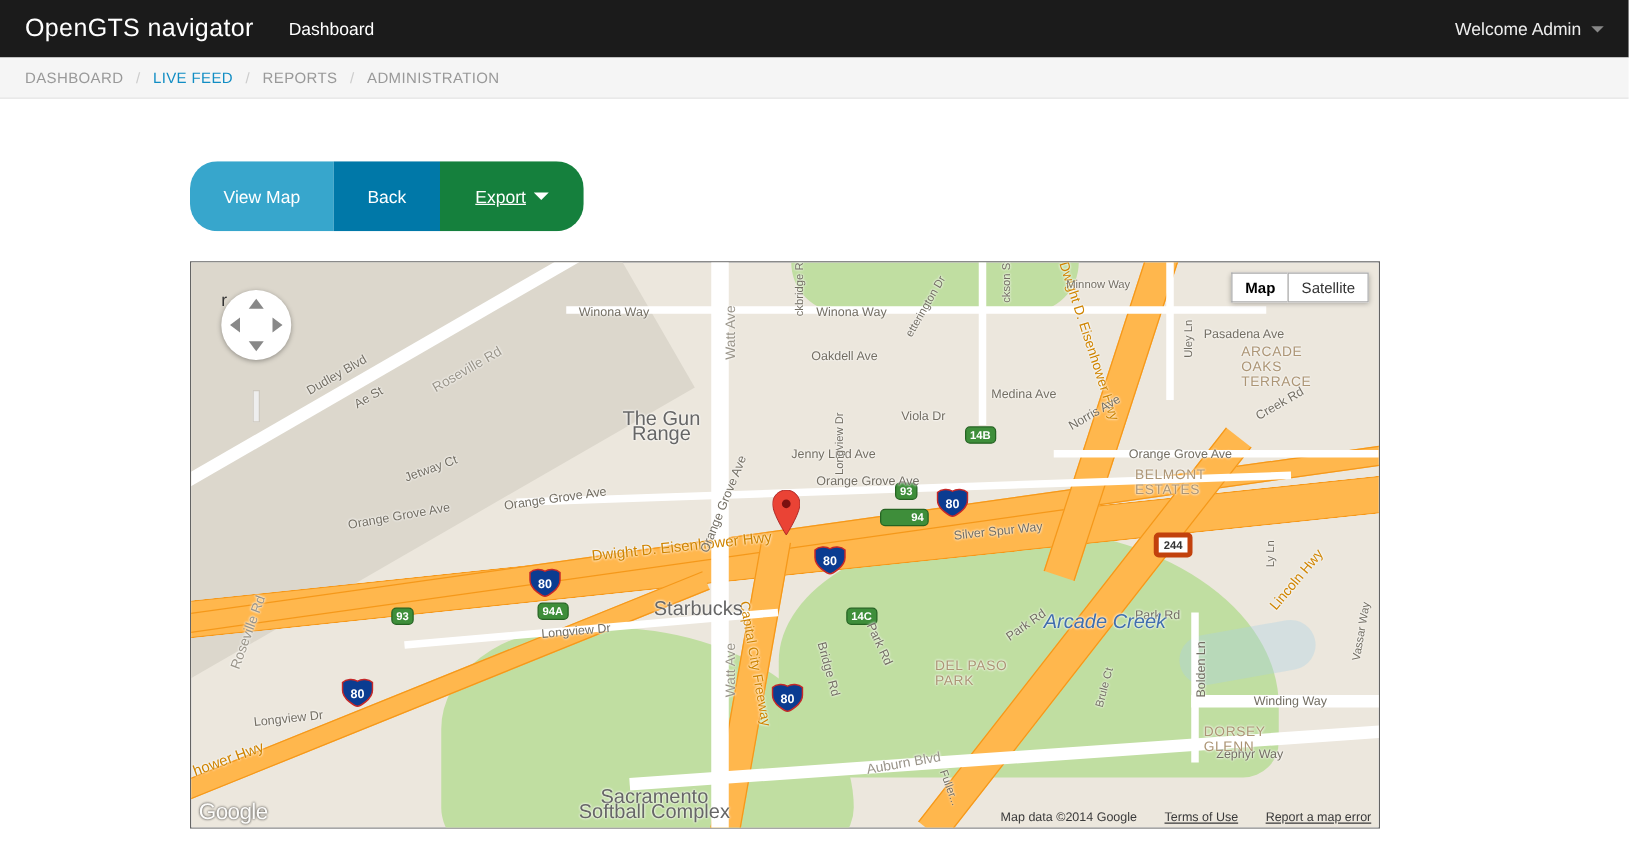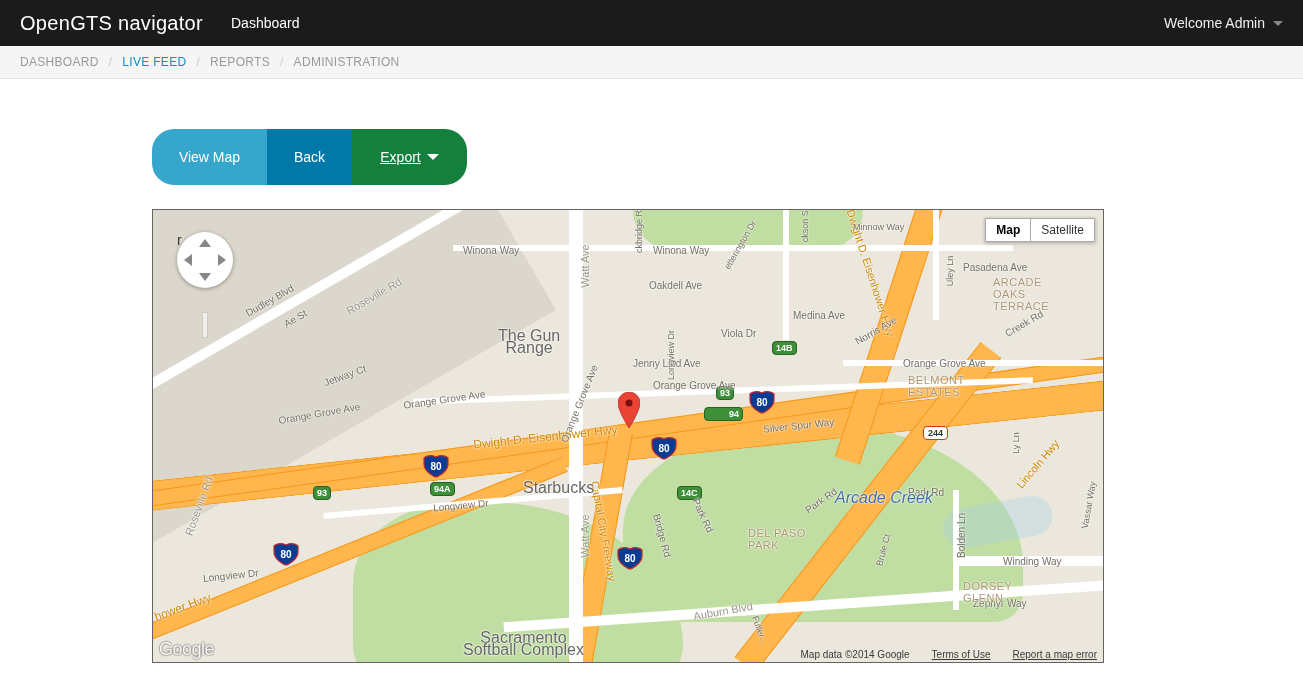--- a/index.html
+++ b/index.html
@@ -45,21 +45,21 @@
   .lbl.hwy-label{color:#cf8400;font-size:12px;font-weight:500;}
   .lbl.area{color:#ac9575;font-size:11px;letter-spacing:.5px;line-height:12px;}
   .lbl.poi{color:#666;font-size:16px;line-height:12px;text-align:center;}
   .lbl.grey-road{color:#9a958a;font-size:11px;}
 
   
   .shield{position:absolute;width:26px;height:24px;}
   .shield svg{position:absolute;inset:0;}
   .route-badge{position:absolute;display:flex;align-items:center;justify-content:center;color:#fff;font-size:9px;font-weight:700;}
   .route-green{background:#3e8e3a;border:1px solid #256322;border-radius:4px;padding:1px 3px;}
-  .route-white{background:#fff;border:1px solid #c2410c;border-radius:4px;color:#333;padding:1px 4px;}
+  .route-white{background:#fff;border:4px solid #c2410c;border-radius:4px;color:#333;padding:1px 4px;}
 
   
   .pan-control{position:absolute;top:22px;left:24px;width:56px;height:56px;background:#fff;border-radius:50%;box-shadow:0 1px 4px rgba(0,0,0,.35);}
   .pan-control .arr{position:absolute;width:0;height:0;}
   .pan-control .arr.up{top:7px;left:50%;transform:translateX(-50%);border-left:6px solid transparent;border-right:6px solid transparent;border-bottom:8px solid #888;}
   .pan-control .arr.down{bottom:7px;left:50%;transform:translateX(-50%);border-left:6px solid transparent;border-right:6px solid transparent;border-top:8px solid #888;}
   .pan-control .arr.left{left:7px;top:50%;transform:translateY(-50%);border-top:6px solid transparent;border-bottom:6px solid transparent;border-right:8px solid #888;}
   .pan-control .arr.right{right:7px;top:50%;transform:translateY(-50%);border-top:6px solid transparent;border-bottom:6px solid transparent;border-left:8px solid #888;}
 
   

